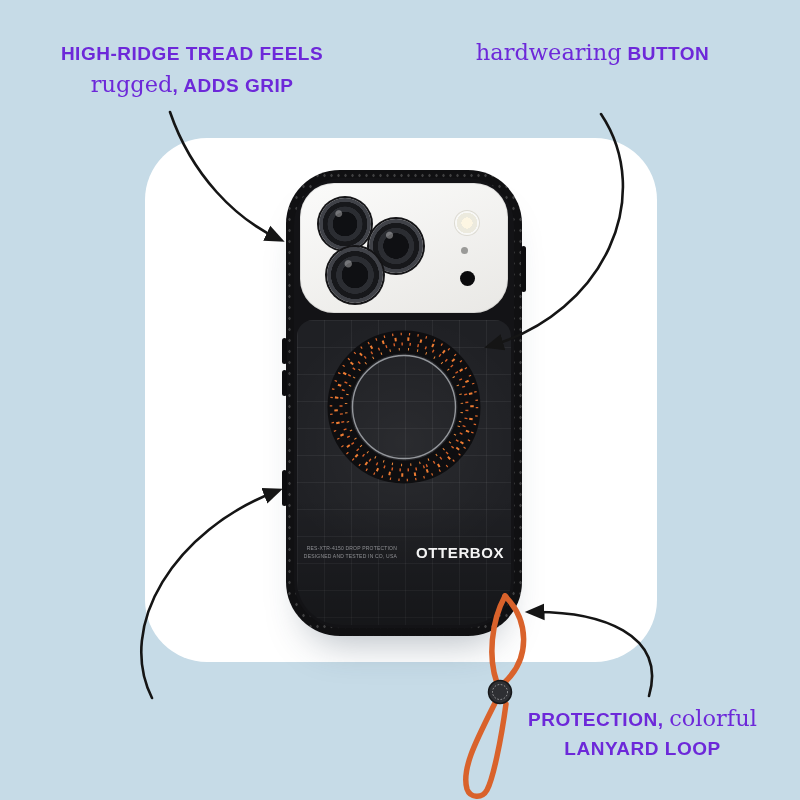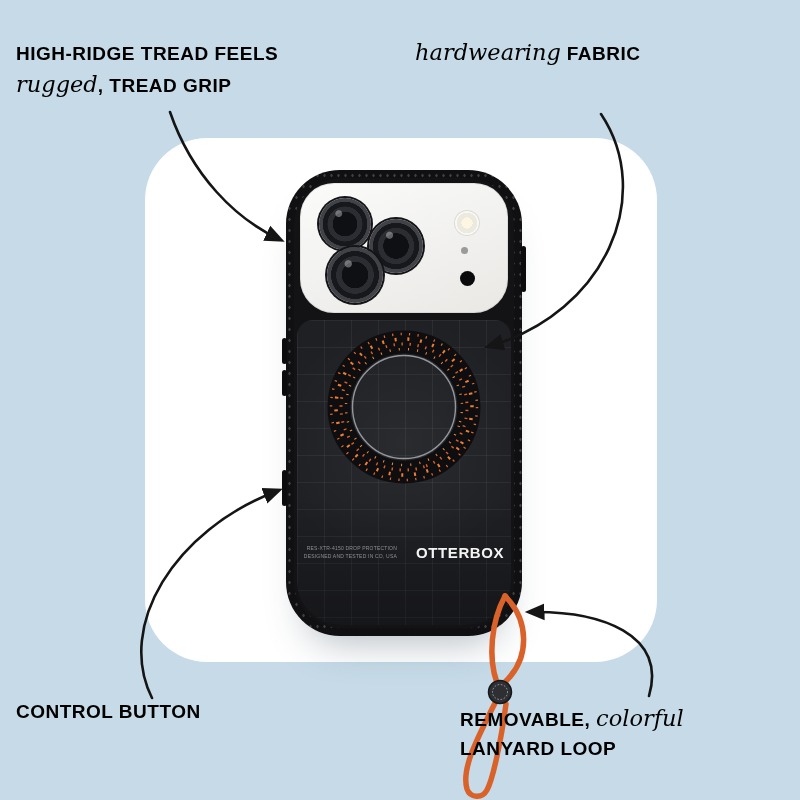--- a/index.html
+++ b/index.html
@@ -51,24 +51,24 @@
               text-transform:uppercase;}
   .brand{font-size:15px;font-weight:700;letter-spacing:0.6px;color:#f4f4f4;}
 
   .nub{position:absolute;background:#0c0c0e;border-radius:3px;width:5px;}
   .nub-power{right:-4px;top:76px;height:46px;}
   .nub-vol1{left:-4px;top:168px;height:26px;}
   .nub-vol2{left:-4px;top:200px;height:26px;}
   .nub-cam{left:-4px;top:300px;height:36px;}
 
   
-  .label{position:absolute;text-align:left;color:#000000;}
+  .label{position:absolute;text-align:center;color:#6d28d9;}
   .label .line{line-height:1.45;}
   .cap{font-family:"Liberation Sans",sans-serif;font-weight:700;font-size:19px;letter-spacing:0.5px;}
-  .em{font-family:"DejaVu Serif",serif;font-style:italic;font-weight:400;font-size:22.5px;letter-spacing:0;}
+  .em{font-family:"DejaVu Serif",serif;font-weight:400;font-size:22.5px;letter-spacing:0;}
   .label-tl{left:16px;top:40px;width:352px;}
   .label-tr{left:415px;top:36px;width:355px;}
   .label-bl{left:16px;top:698px;width:352px;}
   .label-br{left:460px;top:702px;width:365px;}
 
   .overlay{position:absolute;left:0;top:0;pointer-events:none;}
 </style>
 </head>
 <body>
 
@@ -134,38 +134,35 @@
       <circle cx="500" cy="692" r="11.5" fill="#2e2f33" stroke="#17181a" stroke-width="1.5"></circle>
       <circle cx="500" cy="692" r="7.5" fill="none" stroke="rgba(255,255,255,0.55)" stroke-width="0.9" stroke-dasharray="0.9 2.4"></circle>
     </g>
   </svg>
 
   <div class="label label-tl">
     <div class="line">
       <span class="cap">HIGH-RIDGE TREAD FEELS</span>
     </div>
     <div class="line">
-      <span class="em">rugged</span><span class="cap">, TREAD GRIP</span>
+      <span class="em">rugged</span><span class="cap">, ADDS GRIP</span>
     </div>
   </div>
 
   <div class="label label-tr">
     <div class="line">
-      <span class="em">hardwearing</span><span class="cap"> FABRIC</span>
+      <span class="em">hardwearing</span><span class="cap"> BUTTON</span>
     </div>
   </div>
 
   <div class="label label-bl">
-    <div class="line">
-      <span class="cap">CONTROL BUTTON</span>
-    </div>
   </div>
 
   <div class="label label-br">
     <div class="line">
-      <span class="cap">REMOVABLE, </span><span class="em">colorful</span>
+      <span class="cap">PROTECTION, </span><span class="em">colorful</span>
     </div>
     <div class="line">
       <span class="cap">LANYARD LOOP</span>
     </div>
   </div>
 
 </div>
 
 </body></html>

